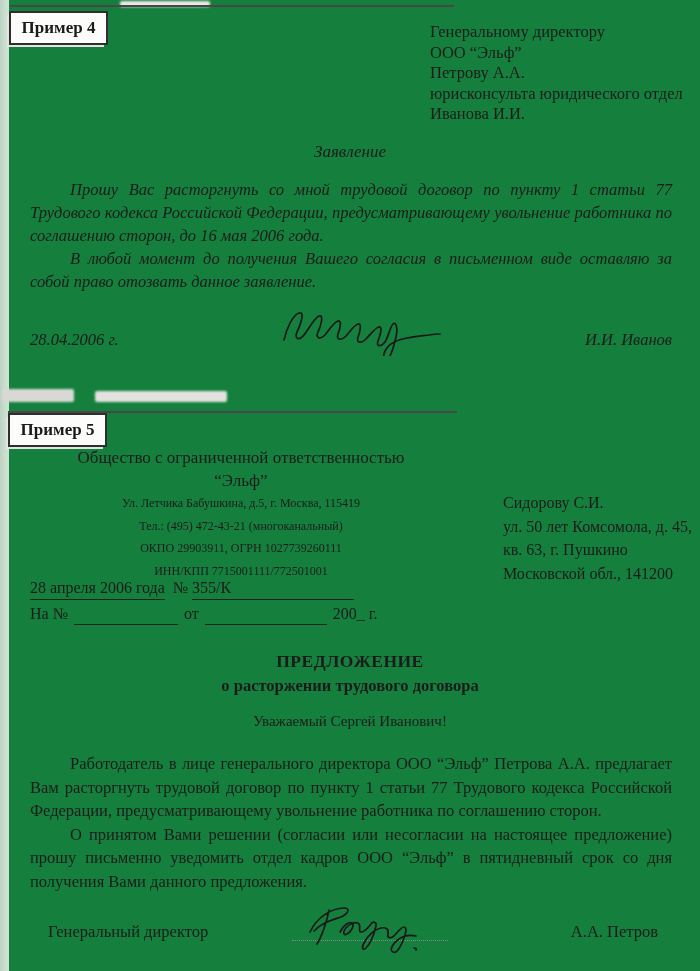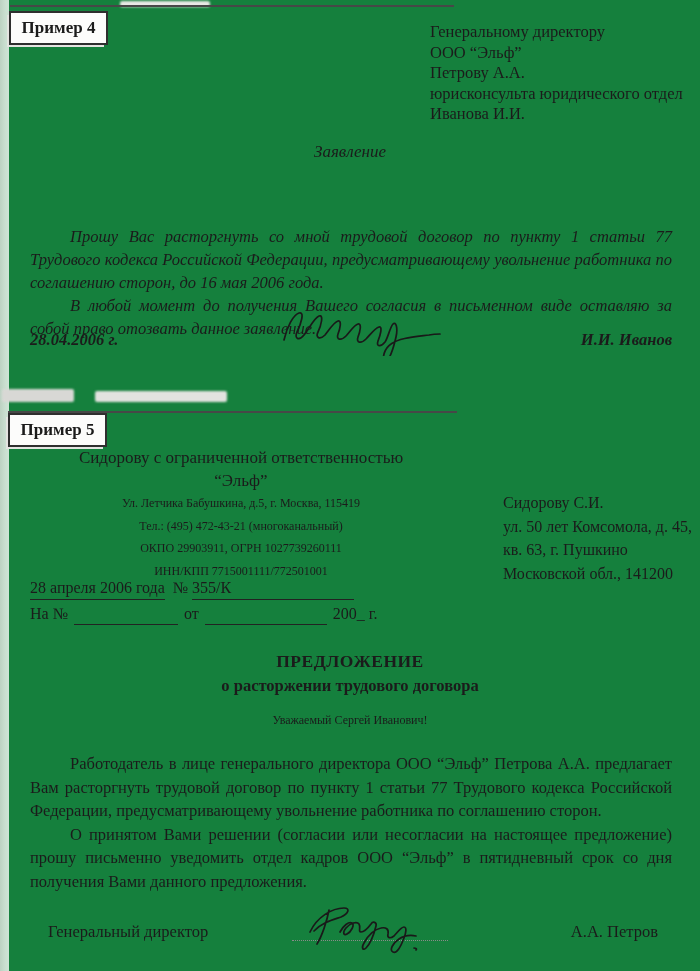--- a/index.html
+++ b/index.html
@@ -31,24 +31,24 @@
     box-shadow:-3px 3px 0 -1px #e4e4e1;
   }
   .label-box.b4{left:9px;top:11px;}
   .label-box.b5{left:8px;top:413px;}
 
   .recipient4{position:absolute;left:430px;top:22px;
     font-size:16.5px;line-height:20.5px;}
   .doc-title4{position:absolute;top:142px;left:0;width:100%;
     text-align:center;font-style:italic;font-size:17px;}
   .body4{position:absolute;top:178px;left:30px;width:642px;
-    font-style:italic;font-size:16.5px;line-height:23px;text-align:justify;margin-top:47px;}
+    font-style:italic;font-size:16.5px;line-height:23px;text-align:justify;}
   .body4 p,.body5 p{margin:0;text-indent:40px;}
 
-  .sigrow4{position:absolute;top:300px;left:30px;width:642px;height:58px;font-weight:bold;}
+  .sigrow4{position:absolute;top:300px;left:30px;width:642px;height:58px;}
   .sigrow4 .date{position:absolute;left:0;bottom:8px;font-style:italic;font-size:16.5px;}
   .sigrow4 .sig{position:absolute;left:246px;top:2px;}
   .sigrow4 .name{position:absolute;right:0;bottom:8px;font-style:italic;font-size:16.5px;}
 
   .letterhead{position:absolute;top:447px;left:30px;width:422px;text-align:center;}
   .lh-big{font-size:17px;line-height:22.5px;}
   .lh-small{font-size:12px;line-height:22.5px;}
 
   .recipient5{position:absolute;left:503px;top:444px;font-size:16px;line-height:23.5px;margin-top:47px;}
 
@@ -57,21 +57,21 @@
   .blank{display:inline-block;border-bottom:1.6px solid #222;height:15px;vertical-align:bottom;}
   .outgoing .num-ext{width:162px;}
   .outgoing .row2{margin-top:3px;}
   .outgoing .bl1{width:104px;margin:0 6px;}
   .outgoing .bl2{width:122px;margin:0 6px;}
 
   .doc-title5{position:absolute;top:651px;left:0;width:100%;text-align:center;
     font-weight:bold;font-size:17.5px;letter-spacing:.5px;}
   .doc-subtitle5{position:absolute;top:676px;left:0;width:100%;text-align:center;
     font-weight:bold;font-size:16.5px;}
-  .salutation{position:absolute;top:713px;left:0;width:100%;text-align:center;font-size:12px;}
+  .salutation{position:absolute;top:713px;left:0;width:100%;text-align:center;font-size:15px;}
 
   .body5{position:absolute;top:752px;left:30px;width:642px;
     font-size:16.5px;line-height:23.5px;text-align:justify;}
 
   .sigrow5{position:absolute;top:896px;left:40px;width:630px;height:62px;}
   .sigrow5 .title{position:absolute;left:8px;bottom:16px;font-size:16.5px;}
   .sigrow5 .sig{position:absolute;left:258px;top:0;}
   .sigrow5 .dots{position:absolute;left:252px;top:44px;width:156px;border-top:1.6px dotted #8a8a8a;}
   .sigrow5 .name{position:absolute;right:12px;bottom:16px;font-size:16.5px;}
 
@@ -115,21 +115,21 @@
   </div>
 
   <div class="smudge s1"></div>
   <div class="smudge s2"></div>
   <div class="rule r2"></div>
   <div class="label-box b5">
     <span>Пример 5</span>
   </div>
 
   <div class="letterhead">
-    <div class="lh-big">Сидорову с ограниченной ответственностью</div>
+    <div class="lh-big">Общество с ограниченной ответственностью</div>
     <div class="lh-big">“Эльф”</div>
     <div class="lh-small">Ул. Летчика Бабушкина, д.5, г. Москва, 115419</div>
     <div class="lh-small">Тел.: (495) 472-43-21 (многоканальный)</div>
     <div class="lh-small">ОКПО 29903911, ОГРН 1027739260111</div>
     <div class="lh-small">ИНН/КПП 7715001111/772501001</div>
   </div>
 
   <div class="recipient5">
     <div>Сидорову С.И.</div>
     <div>ул. 50 лет Комсомола, д. 45,</div>

